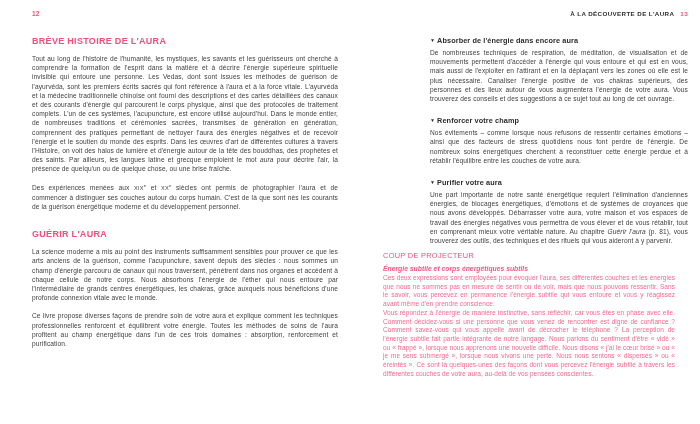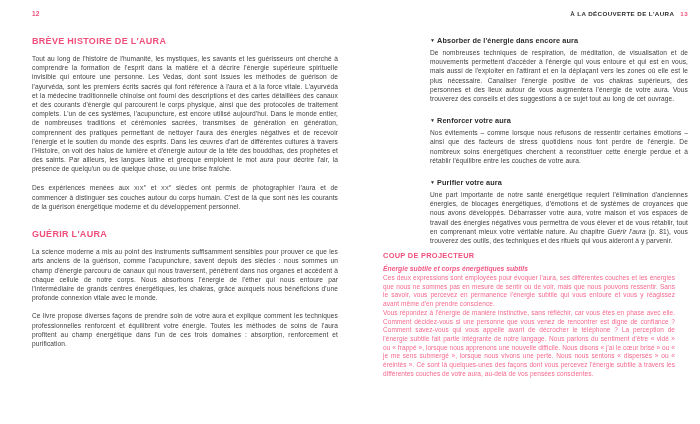--- a/index.html
+++ b/index.html
@@ -23,21 +23,21 @@
   p.body:last-child { margin-bottom: 0; }
   .it { font-style: italic; }
   .sc { text-transform: uppercase; font-size: 5.6px; letter-spacing: 0.2px; }
   sup.e { font-size: 4.3px; vertical-align: super; line-height: 0; }
 
   .bullet-block { margin-bottom: 13px; }
   .bullet-head { font-size: 7.3px; font-weight: bold; color: #2b2b2b; margin-bottom: 3px; letter-spacing: 0.1px; }
   .bullet-head .tri { font-size: 5px; vertical-align: 1px; margin-right: 2px; color: #2b2b2b; }
   .bullet-block p.body { margin-bottom: 0; }
 
-  .spot-kicker { color: #f04f7c; font-size: 7.4px; font-weight: bold; letter-spacing: 0.3px; margin-bottom: 5px; }
+  .spot-kicker { color: #f04f7c; font-size: 7.4px; font-weight: normal; letter-spacing: 0.3px; margin-bottom: 5px; }
   .spot-subtitle { color: #f25a86; font-size: 6.8px; font-weight: bold; font-style: italic; margin-bottom: 2px; }
   .spotlight p.spot-body { font-size: 6.5px; line-height: 8.7px; text-align: justify; color: #f5688e; margin: 0; letter-spacing: 0.05px; }
 </style>
 </head>
 <body>
 
 <div class="spread">
 
   <div class="folio folio-left">12</div>
 
@@ -59,21 +59,21 @@
   </div>
 
   <div class="right-col">
 
     <div class="bullet-block">
       <div class="bullet-head"><span class="tri">▼</span><span>Absorber de l'énergie dans encore aura</span></div>
       <p class="body">De nombreuses techniques de respiration, de méditation, de visualisation et de mouvements permettent d'accéder à l'énergie qui vous entoure et qui est en vous, mais aussi de l'exploiter en l'attirant et en la déplaçant vers les zones où elle est le plus nécessaire. Canaliser l'énergie positive de vos chakras supérieurs, des personnes et des lieux autour de vous augmentera l'énergie de votre aura. Vous trouverez des conseils et des suggestions à ce sujet tout au long de cet ouvrage.</p>
     </div>
 
     <div class="bullet-block">
-      <div class="bullet-head"><span class="tri">▼</span><span>Renforcer votre aura</span></div>
+      <div class="bullet-head"><span class="tri">▼</span><span>Renforcer votre champ</span></div>
       <p class="body">Nos évitements – comme lorsque nous refusons de ressentir certaines émotions – ainsi que des facteurs de stress quotidiens nous font perdre de l'énergie. De nombreux soins énergétiques cherchent à reconstituer cette énergie perdue et à rétablir l'équilibre entre les couches de votre aura.</p>
     </div>
 
     <div class="bullet-block">
       <div class="bullet-head"><span class="tri">▼</span><span>Purifier votre aura</span></div>
       <p class="body"><span>Une part importante de notre santé énergétique requiert l'élimination d'anciennes énergies, de blocages énergétiques, d'émotions et de systèmes de croyances que nous avons développés. Débarrasser votre aura, votre maison et vos espaces de travail des énergies négatives vous permettra de vous élever et de vous rétablir, tout en comprenant mieux votre véritable nature. Au chapitre </span><span class="it">Guérir l'aura</span><span> (p. 81), vous trouverez des outils, des techniques et des rituels qui vous aideront à y parvenir.</span></p>
     </div>
   </div>
 
   <div class="spotlight">

